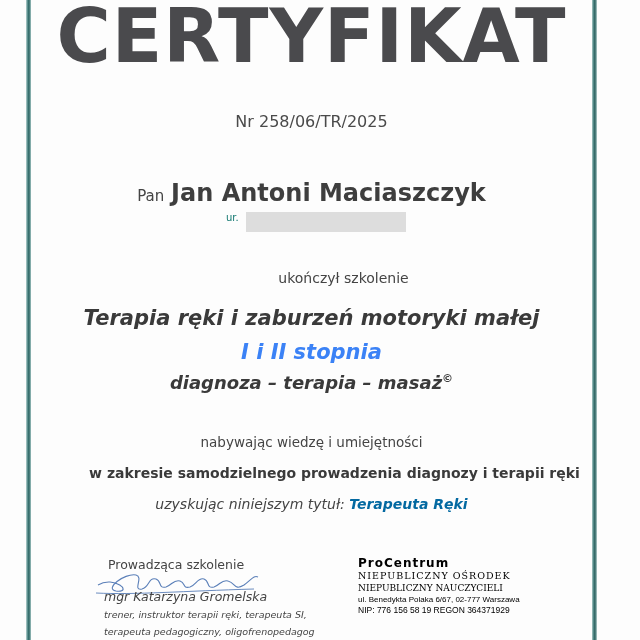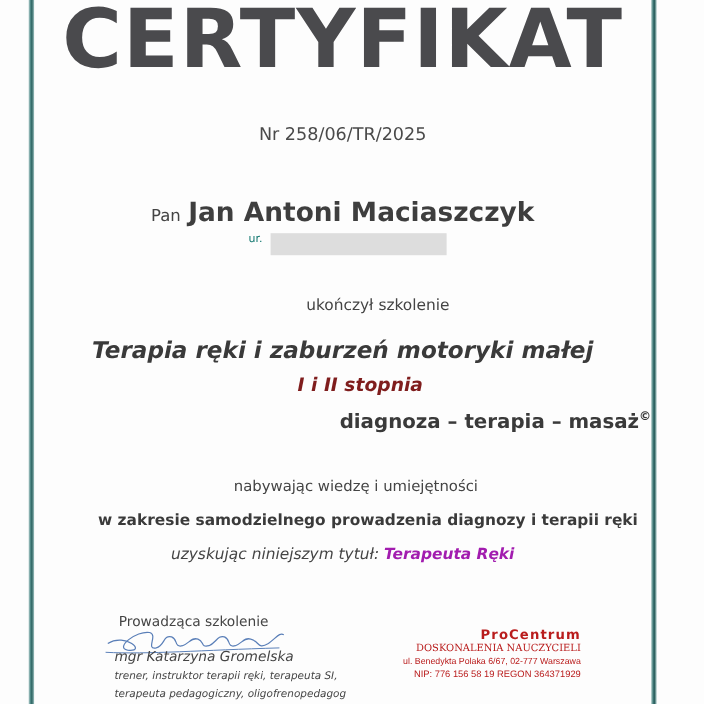--- a/index.html
+++ b/index.html
@@ -36,36 +36,36 @@
   .born {
     position: absolute; top: 212px; left: 226px;
     font-size: 10px; color: #0f766e;
   }
   .born-redact {
     position: absolute; top: 212px; left: 246px; width: 160px; height: 20px;
     background: #dddddd;
   }
   .completed { top: 270px; font-size: 14px; color: #444; padding-left: 32px; }
   .course1 { top: 306px; font-size: 21px; font-weight: bold; font-style: italic; color: #3a3a3a; }
-  .course2 { top: 340px; font-size: 17px; font-weight: bold; font-style: italic; color: #7f1d1d; margin-left: 16px; }
-  .course3 { top: 372px; font-size: 18px; font-weight: bold; color: #3a3a3a; text-align: right; }
+  .course2 { top: 340px; font-size: 21px; font-weight: bold; font-style: italic; color: #3b82f6; }
+  .course3 { top: 372px; font-size: 18px; font-weight: bold; font-style: italic; color: #3a3a3a; }
   .course3 sup { font-size: 11px; font-weight: bold; }
   .scope { top: 403px; font-size: 12.5px; color: #444; }
-  .gaining { top: 434px; font-size: 13.5px; color: #444; padding-left: 12px; }
+  .gaining { top: 434px; font-size: 13.5px; color: #444; }
   .range { top: 465px; font-size: 14px; font-weight: bold; color: #3a3a3a; margin-left: 23px; }
   .titlegain { top: 496px; font-size: 14px; font-style: italic; color: #444; }
-  .titlegain b { font-weight: bold; color: #a21caf; }
+  .titlegain b { font-weight: bold; color: #0369a1; }
 
   .trainer-head { position: absolute; left: 108px; top: 557px; font-size: 12.5px; color: #444; }
   .signature { position: absolute; left: 94px; top: 567px; width: 170px; height: 30px; }
   .trainer-name { position: absolute; left: 104px; top: 589px; font-size: 12.5px; font-style: italic; color: #444; }
   .trainer-desc1 { position: absolute; left: 104px; top: 609px; font-size: 9.5px; font-style: italic; color: #444; }
   .trainer-desc2 { position: absolute; left: 104px; top: 626px; font-size: 9.5px; font-style: italic; color: #444; }
 
-  .stamp { position: absolute; left: 358px; top: 570px; width: 170px; text-align: right; color: #b91c1c; }
+  .stamp { position: absolute; left: 358px; top: 556px; width: 170px; text-align: left; color: #000000; }
   .stamp .s1 { font-family: "DejaVu Sans", sans-serif; font-weight: bold; font-size: 12px; letter-spacing: 1px; line-height: 14px; }
   .stamp .s2 { font-family: "DejaVu Serif", serif; font-size: 9.5px; letter-spacing: 1px; line-height: 12px; }
   .stamp .s3 { font-family: "DejaVu Serif", serif; font-size: 9px; line-height: 12px; }
   .stamp .s4 { font-family: "Liberation Sans", sans-serif; font-size: 8px; line-height: 11px; }
   .stamp .s5 { font-family: "Liberation Sans", sans-serif; font-size: 8.5px; line-height: 11px; }
 </style>
 </head>
 <body>
 
 <div class="page">
@@ -101,17 +101,18 @@
   <svg class="signature" viewBox="0 0 170 30">
     <path d="M4,18 C20,8 40,26 22,24 C10,22 30,6 42,8 C50,10 38,24 48,22 C56,20 54,10 62,12 C68,14 64,22 72,20 C78,18 80,12 86,14 C92,16 88,22 96,20 C102,18 104,10 110,12 C116,14 112,22 120,20 C126,18 128,12 134,14 C142,16 140,24 150,18 C158,12 160,8 164,10" fill="none" stroke="#5a7fb8" stroke-width="1.1"></path>
     <path d="M2,26 C40,28 90,24 160,22" fill="none" stroke="#5a7fb8" stroke-width="0.9"></path>
   </svg>
   <div class="trainer-name">mgr  Katarzyna Gromelska</div>
   <div class="trainer-desc1">trener, instruktor terapii ręki, terapeuta SI,</div>
   <div class="trainer-desc2">terapeuta pedagogiczny, oligofrenopedagog</div>
 
   <div class="stamp">
     <div class="s1">ProCentrum</div>
-    <div class="s3">DOSKONALENIA NAUCZYCIELI</div>
+    <div class="s2">NIEPUBLICZNY OŚRODEK</div>
+    <div class="s3">NIEPUBLICZNY NAUCZYCIELI</div>
     <div class="s4">ul. Benedykta Polaka 6/67, 02-777 Warszawa</div>
     <div class="s5">NIP: 776 156 58 19 REGON 364371929</div>
   </div>
 </div>
 
 </body></html>

